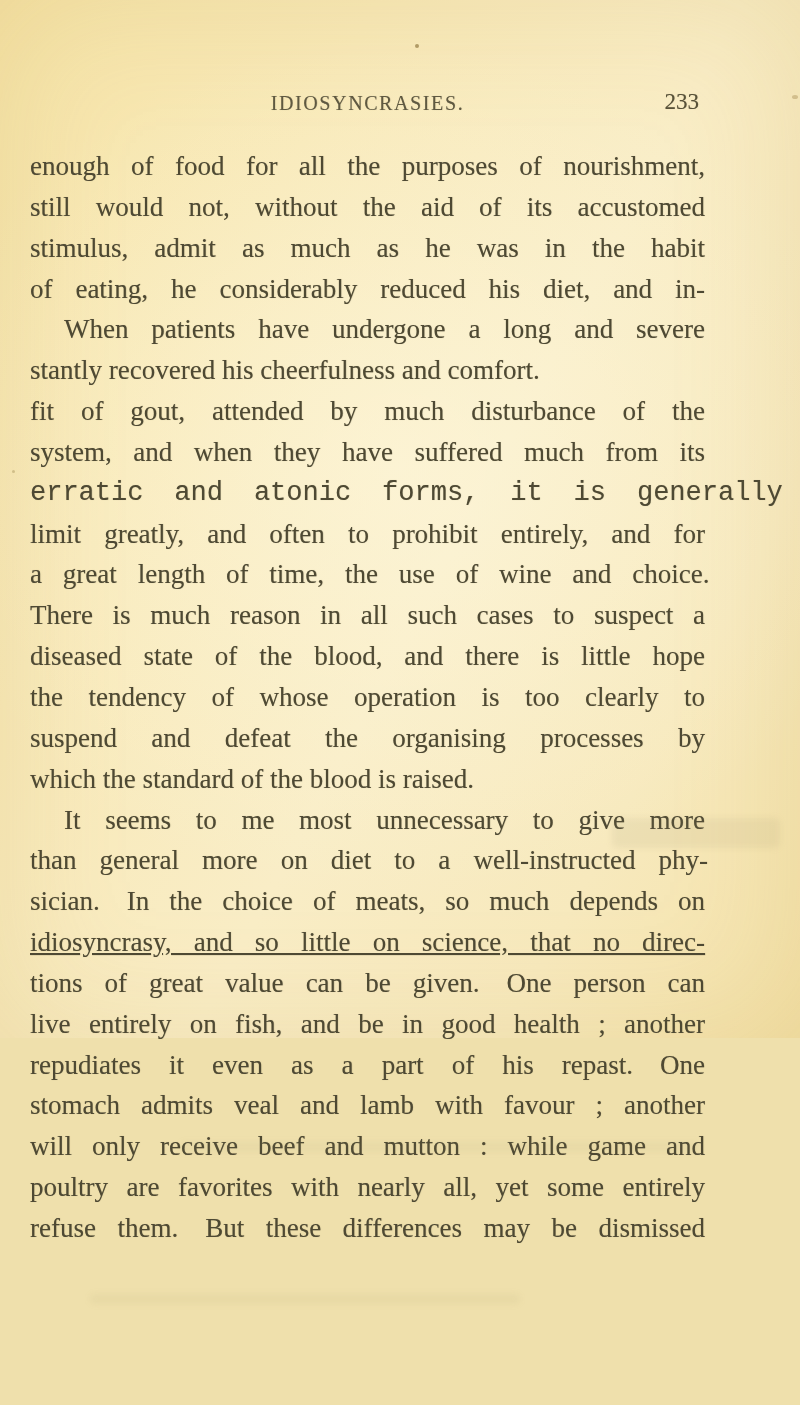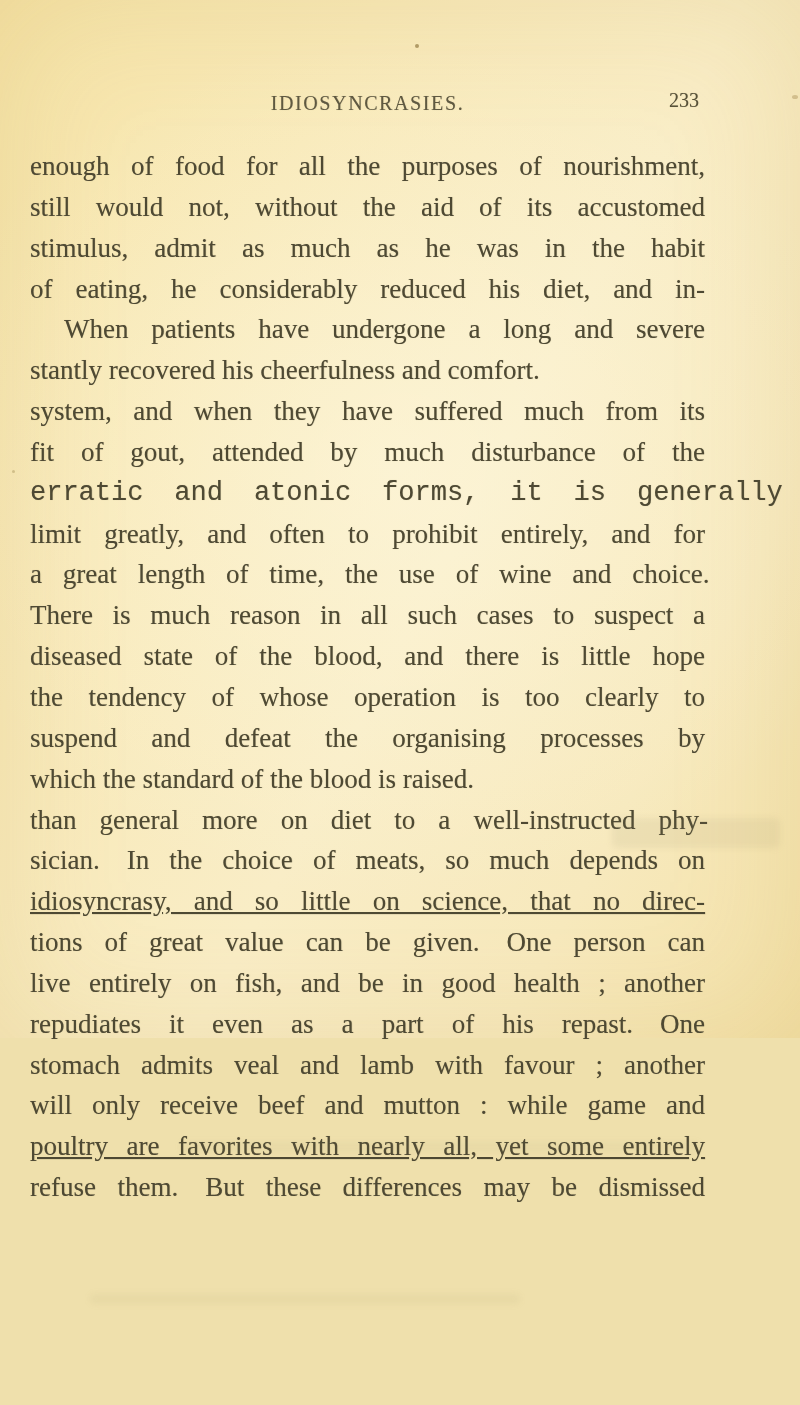--- a/index.html
+++ b/index.html
@@ -35,21 +35,21 @@
     text-align: center;
     font-size: 20px;
     letter-spacing: 1.6px;
     color: #5f5941;
     text-shadow: 0.3px 0.3px 0.7px rgba(95,89,65,0.35);
   }
   .folio {
     position: absolute;
     right: 6px;
     top: -3px;
-    font-size: 20px;
+    font-size: 23px;
     color: #575138;
     text-shadow: 0.3px 0.3px 0.7px rgba(87,81,56,0.35);
   }
   
   .text-block {
     position: absolute;
     top: 146px;
     left: 30px;
     width: 675px;
   }
@@ -94,39 +94,40 @@
     <span class="folio">233</span>
   </div>
 
   <div class="text-block" id="body-lines">
       <div class="line"><span class="line-text" style="word-spacing: 14.73px;">enough of food for all the purposes of nourishment,</span></div>
       <div class="line"><span class="line-text" style="word-spacing: 18.48px;">still would not, without the aid of its accustomed</span></div>
       <div class="line"><span class="line-text" style="word-spacing: 19.34px;">stimulus, admit as much as he was in the habit</span></div>
       <div class="line"><span class="line-text" style="word-spacing: 16.15px;">of eating, he considerably reduced his diet, and in-</span></div>
       <div class="line indent"><span class="line-text" style="word-spacing: 16.13px;">When patients have undergone a long and severe</span></div>
       <div class="line"><span class="line-text">stantly recovered his cheerfulness and comfort.</span></div>
+      <div class="line"><span class="line-text" style="word-spacing: 20.17px;">fit of gout, attended by much disturbance of the</span></div>
       <div class="line"><span class="line-text" style="word-spacing: 14.8px;">system, and when they have suffered much from its</span></div>
-      <div class="line"><span class="line-text" style="word-spacing: 20.17px;">fit of gout, attended by much disturbance of the</span></div>
       <div class="line"><span class="line-text" style="word-spacing: 14.74px; font-family: Liberation Mono, monospace;">erratic and atonic forms, it is generally necessary to</span></div>
       <div class="line"><span class="line-text" style="word-spacing: 16.39px;">limit greatly, and often to prohibit entirely, and for</span></div>
       <div class="line"><span class="line-text" style="word-spacing: 14.11px;">a great length of time, the use of wine and choice.</span></div>
       <div class="line"><span class="line-text" style="word-spacing: 12.92px;">There is much reason in all such cases to suspect a</span></div>
       <div class="line"><span class="line-text" style="word-spacing: 15.18px;">diseased state of the blood, and there is little hope</span></div>
       <div class="line"><span class="line-text" style="word-spacing: 18.77px;">the tendency of whose operation is too clearly to</span></div>
       <div class="line"><span class="line-text" style="word-spacing: 27.6px;">suspend and defeat the organising processes by</span></div>
       <div class="line"><span class="line-text">which the standard of the blood is raised.</span></div>
+      <div class="line indent"><span class="line-text" style="word-spacing: 17.89px;">It seems to me most unnecessary to give more</span></div>
       <div class="line"><span class="line-text" style="word-spacing: 16.33px;">than general more on diet to a well-instructed phy-</span></div>
       <div class="line"><span class="line-text" style="word-spacing: 13.33px;">sician. In the choice of meats, so much depends on</span></div>
       <div class="line"><span class="line-text" style="word-spacing: 15.43px; text-decoration: underline;">idiosyncrasy, and so little on science, that no direc-</span></div>
       <div class="line"><span class="line-text" style="word-spacing: 15.3px;">tions of great value can be given. One person can</span></div>
       <div class="line"><span class="line-text" style="word-spacing: 11.64px;">live entirely on fish, and be in good health ; another</span></div>
       <div class="line"><span class="line-text" style="word-spacing: 21.3px;">repudiates it even as a part of his repast. One</span></div>
       <div class="line"><span class="line-text" style="word-spacing: 14.27px;">stomach admits veal and lamb with favour ; another</span></div>
       <div class="line"><span class="line-text" style="word-spacing: 13.27px;">will only receive beef and mutton : while game and</span></div>
-      <div class="line"><span class="line-text" style="word-spacing: 11.74px; text-decoration: underline;">poultry are favorites with nearly all, yet some entirely</span></div>
+      <div class="line"><span class="line-text" style="word-spacing: 11.74px;">poultry are favorites with nearly all, yet some entirely</span></div>
       <div class="line"><span class="line-text" style="word-spacing: 14.73px;">refuse them. But these differences may be dismissed</span></div>
     </div>
 
   <span class="speck s1"></span>
   <span class="speck s2"></span>
   <span class="speck s3"></span>
   <span class="smudge m1"></span>
   <span class="smudge m2"></span>
   <span class="smudge m3"></span>
 

